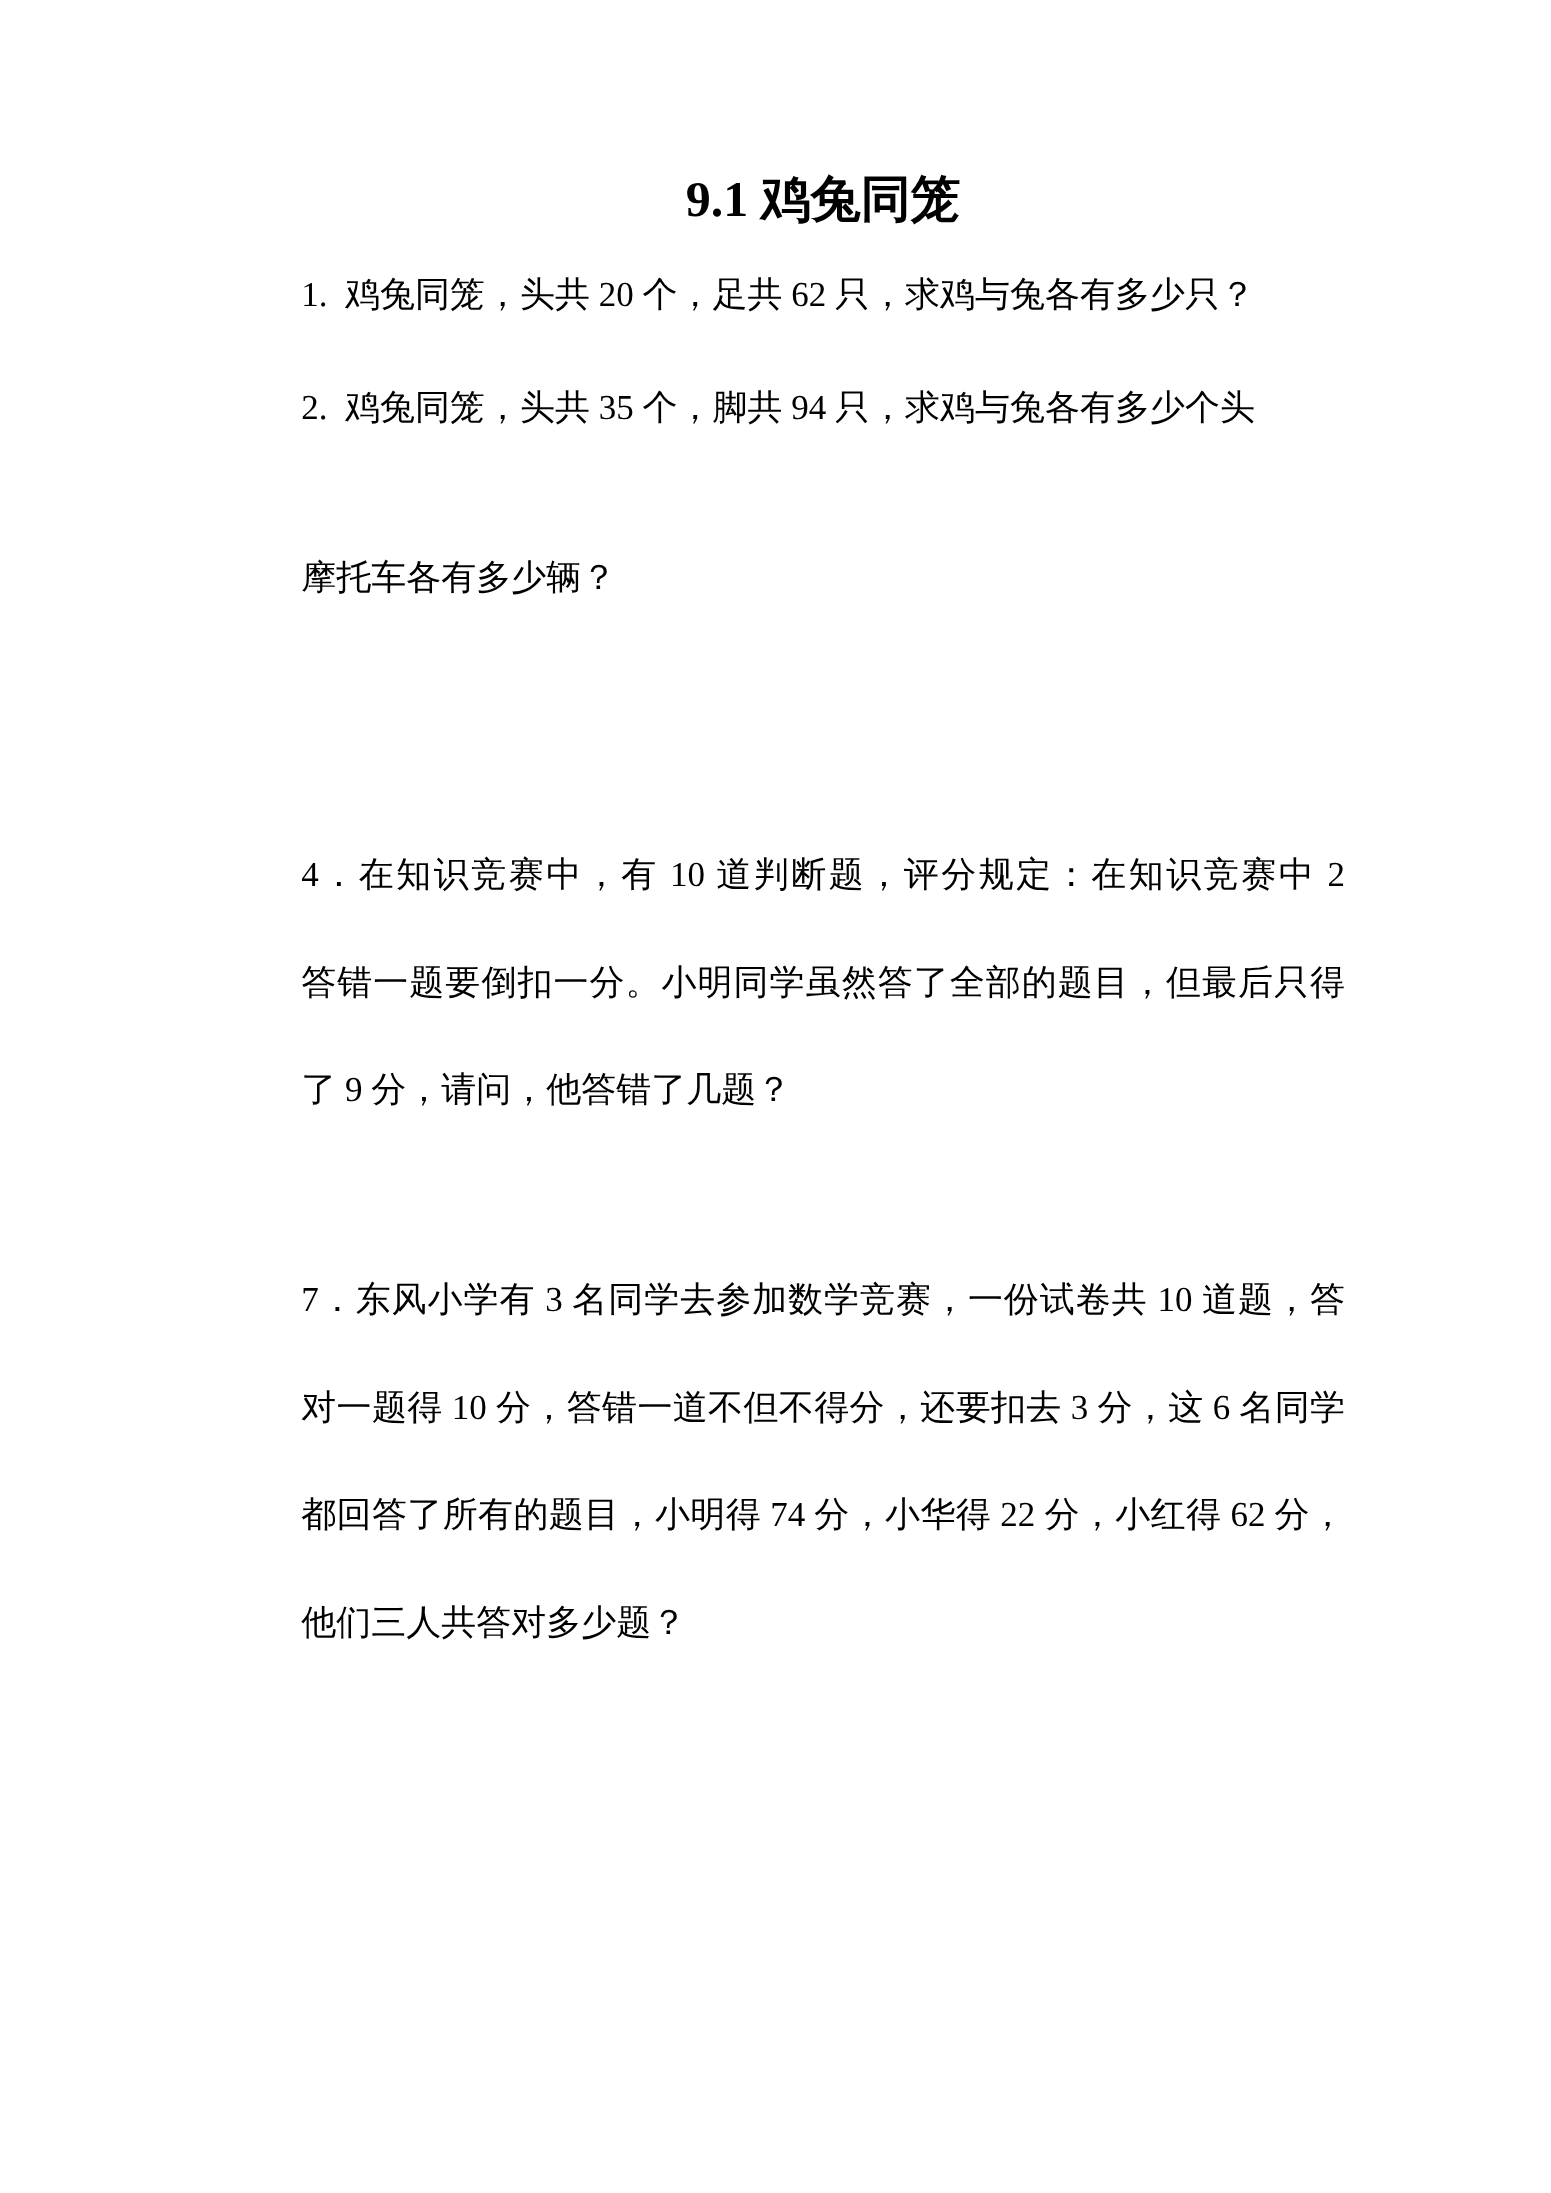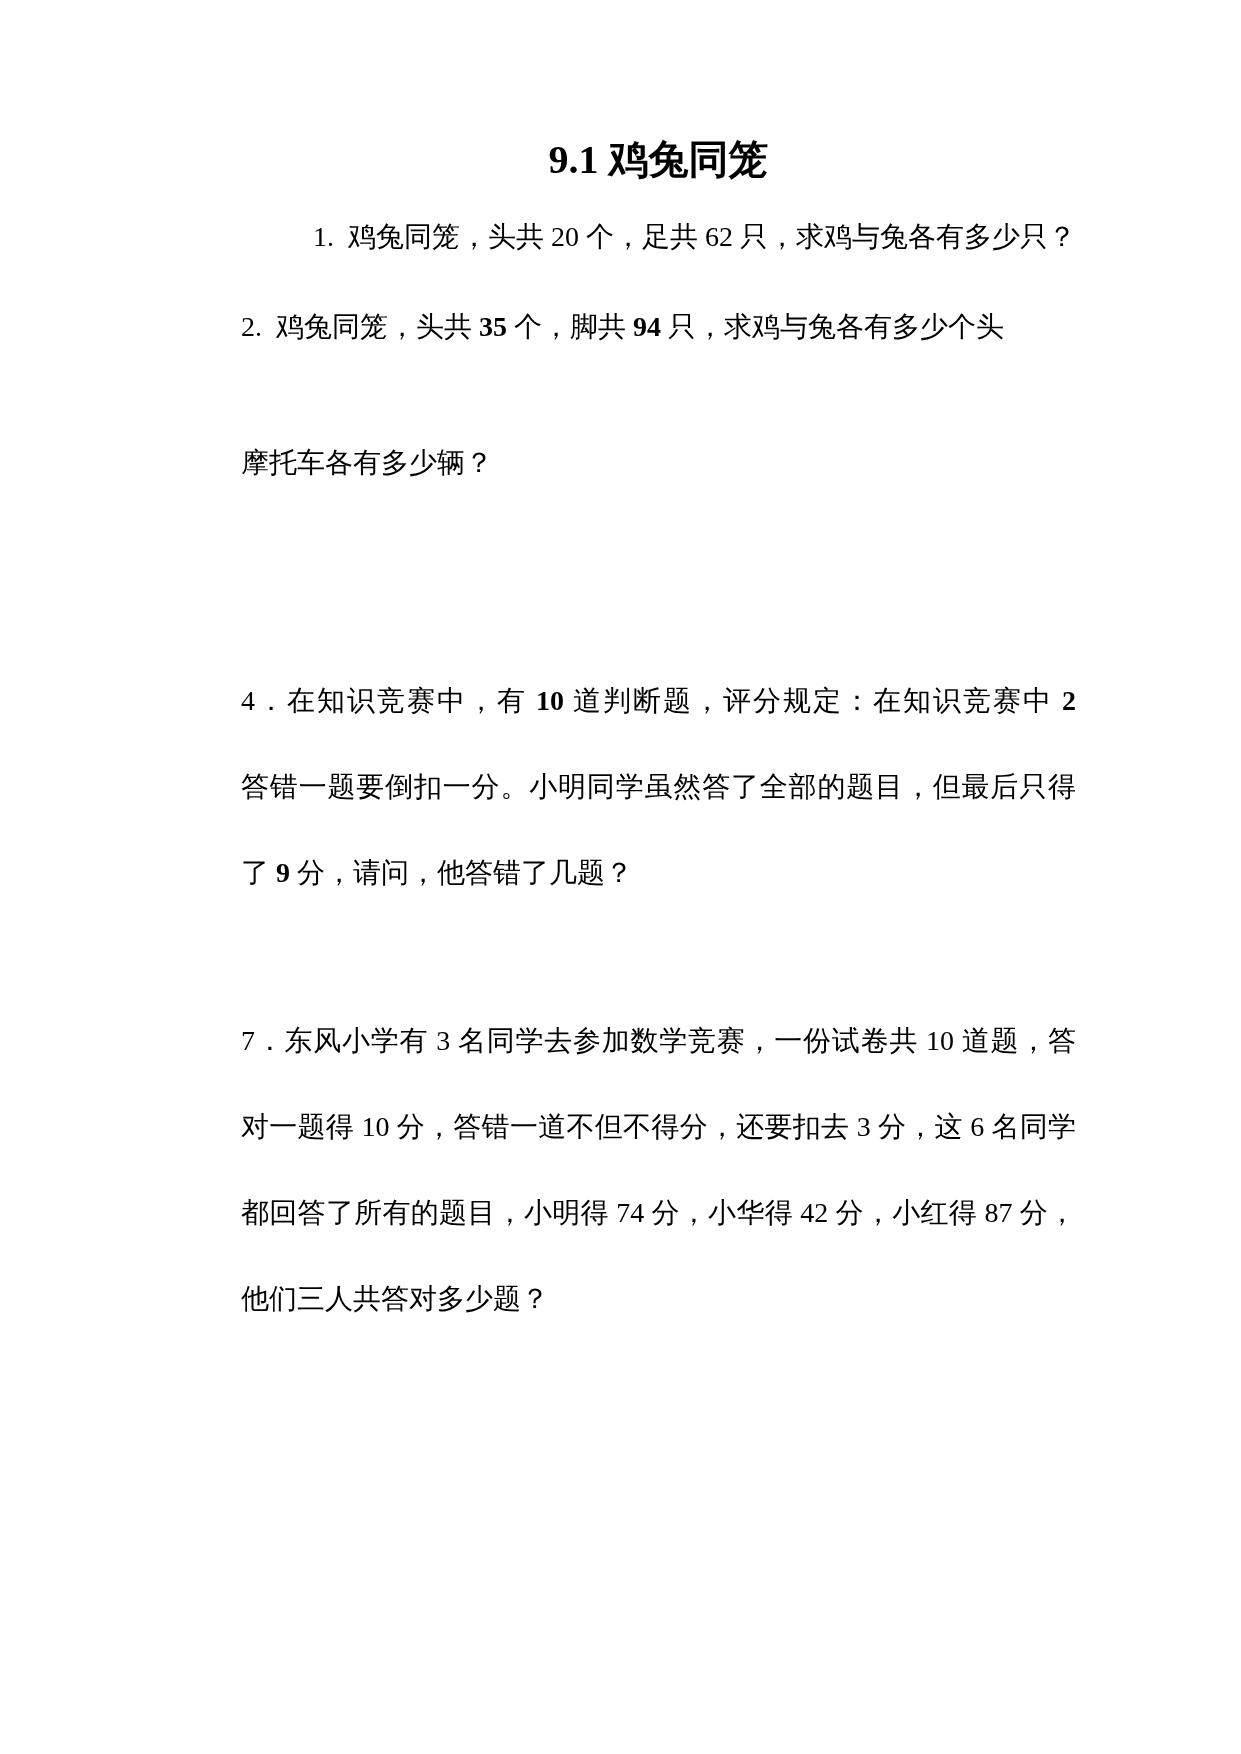--- a/index.html
+++ b/index.html
@@ -29,22 +29,22 @@
     height: 86px;
     white-space: nowrap;
   }
   .line.justify {
     white-space: normal;
     text-align: justify;
     text-align-last: justify;
     overflow: hidden;
   }
   .seg { white-space: inherit; }
-  .seg.bold { font-weight: bold; }
-  .problem-1 { margin-top: 0px; text-align: right; }
+  .seg.bold { font-weight: normal; }
+  .problem-1 { margin-top: 0px; }
   .problem-2 { margin-top: 4px; }
   .problem-3 { margin-top: 50px; }
   .problem-4 { margin-top: 152px; }
   .problem-5 { margin-top: 82px; }
 </style>
 </head>
 <body>
 
 <div class="page">
   <div class="doc-title">9.1 鸡兔同笼</div>
@@ -59,17 +59,17 @@
         <div class="line"><span class="seg">摩托车各有多少辆？</span></div>
       </div>
       <div class="problem problem-4">
         <div class="line justify"><span class="seg">4．在知识竞赛中，有 </span><span class="seg bold">10</span><span class="seg"> 道判断题，评分规定：在知识竞赛中 </span><span class="seg bold">2</span><span class="seg"> 分，</span></div>
         <div class="line justify"><span class="seg">答错一题要倒扣一分。小明同学虽然答了全部的题目，但最后只得</span></div>
         <div class="line"><span class="seg">了 </span><span class="seg bold">9</span><span class="seg"> 分，请问，他答错了几题？</span></div>
       </div>
       <div class="problem problem-5">
         <div class="line justify"><span class="seg">7．东风小学有 3 名同学去参加数学竞赛，一份试卷共 10 道题，答</span></div>
         <div class="line justify"><span class="seg">对一题得 10 分，答错一道不但不得分，还要扣去 3 分，这 6 名同学</span></div>
-        <div class="line justify"><span class="seg">都回答了所有的题目，小明得 74 分，小华得 42 分，小红得 87 分，</span></div>
+        <div class="line justify"><span class="seg">都回答了所有的题目，小明得 74 分，小华得 22 分，小红得 62 分，</span></div>
         <div class="line"><span class="seg">他们三人共答对多少题？</span></div>
       </div>
     </div>
 </div>
 
 </body></html>

